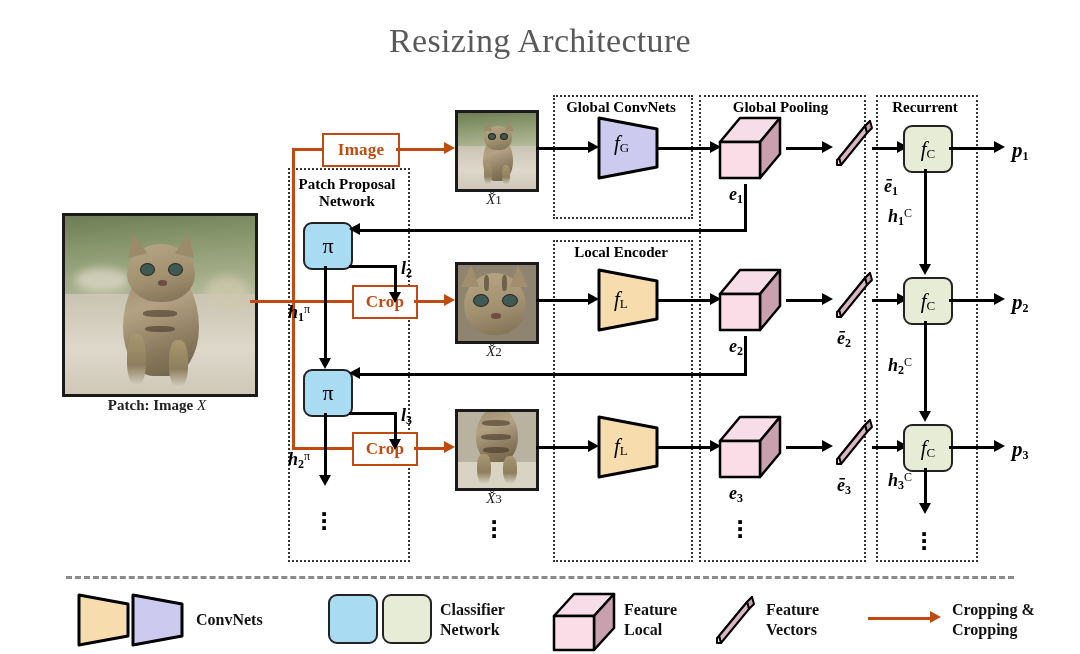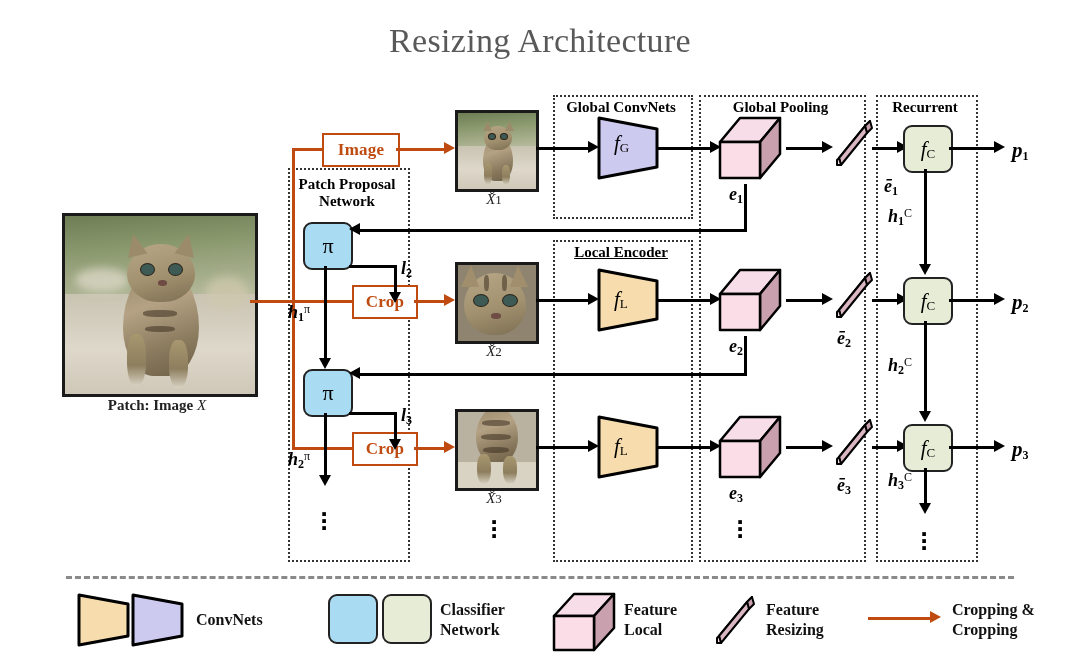--- a/index.html
+++ b/index.html
@@ -82,21 +82,21 @@
 <div class="group" style="left:288px;top:168px;width:118px;height:390px;"></div>
 <div class="grouplabel" style="left:288px;top:176px;width:118px;">
   <div>Patch Proposal</div>
   <div>Network</div>
 </div>
 
 <div class="group" style="left:553px;top:95px;width:136px;height:120px;"></div>
 <div class="grouplabel" style="left:553px;top:99px;width:136px;">Global ConvNets</div>
 
 <div class="group" style="left:553px;top:240px;width:136px;height:318px;"></div>
-<div class="grouplabel" style="left:553px;top:244px;width:136px;text-decoration:underline;">Local Encoder</div>
+<div class="grouplabel" style="left:553px;top:244px;width:136px;">Local Encoder</div>
 
 <div class="group" style="left:699px;top:95px;width:163px;height:463px;"></div>
 <div class="grouplabel" style="left:699px;top:99px;width:163px;">Global Pooling</div>
 
 <div class="group" style="left:876px;top:95px;width:98px;height:463px;"></div>
 <div class="grouplabel" style="left:876px;top:99px;width:98px;">Recurrent</div>
 
 <div class="photo" style="left:62px;top:213px;width:190px;height:178px;">
   <div class="sky"></div>
   <div class="ground"></div>
@@ -450,21 +450,21 @@
 <div class="fmap" style="left:716px;top:592px;">
   <svg width="42" height="56" viewBox="0 0 42 56">
     <polygon points="3,44 8,39 36,5 31,10" fill="#f7dde8" stroke="#000" stroke-width="2" stroke-linejoin="round"></polygon>
     <polygon points="31,10 36,5 38,12 33,17" fill="#c9a0ae" stroke="#000" stroke-width="2" stroke-linejoin="round"></polygon>
     <polygon points="3,44 31,10 33,17 5,51" fill="#d9b6c2" stroke="#000" stroke-width="2" stroke-linejoin="round"></polygon>
     <polygon points="3,44 5,51 1,51 1,46" fill="#fadde7" stroke="#000" stroke-width="2" stroke-linejoin="round"></polygon>
   </svg>
 </div>
 <div class="legtext" style="left:766px;top:600px;">
   <div>Feature</div>
-  <div>Resizing</div>
+  <div>Vectors</div>
 </div>
 
 <div class="hl-o" style="left:868px;top:617px;width:62px;"></div>
 <div class="ah-r-o" style="left:930px;top:610.5px;"></div>
 <div class="legtext" style="left:952px;top:600px;">
   <div>Cropping &amp;</div>
   <div>Cropping</div>
 </div>
 
 </body></html>

